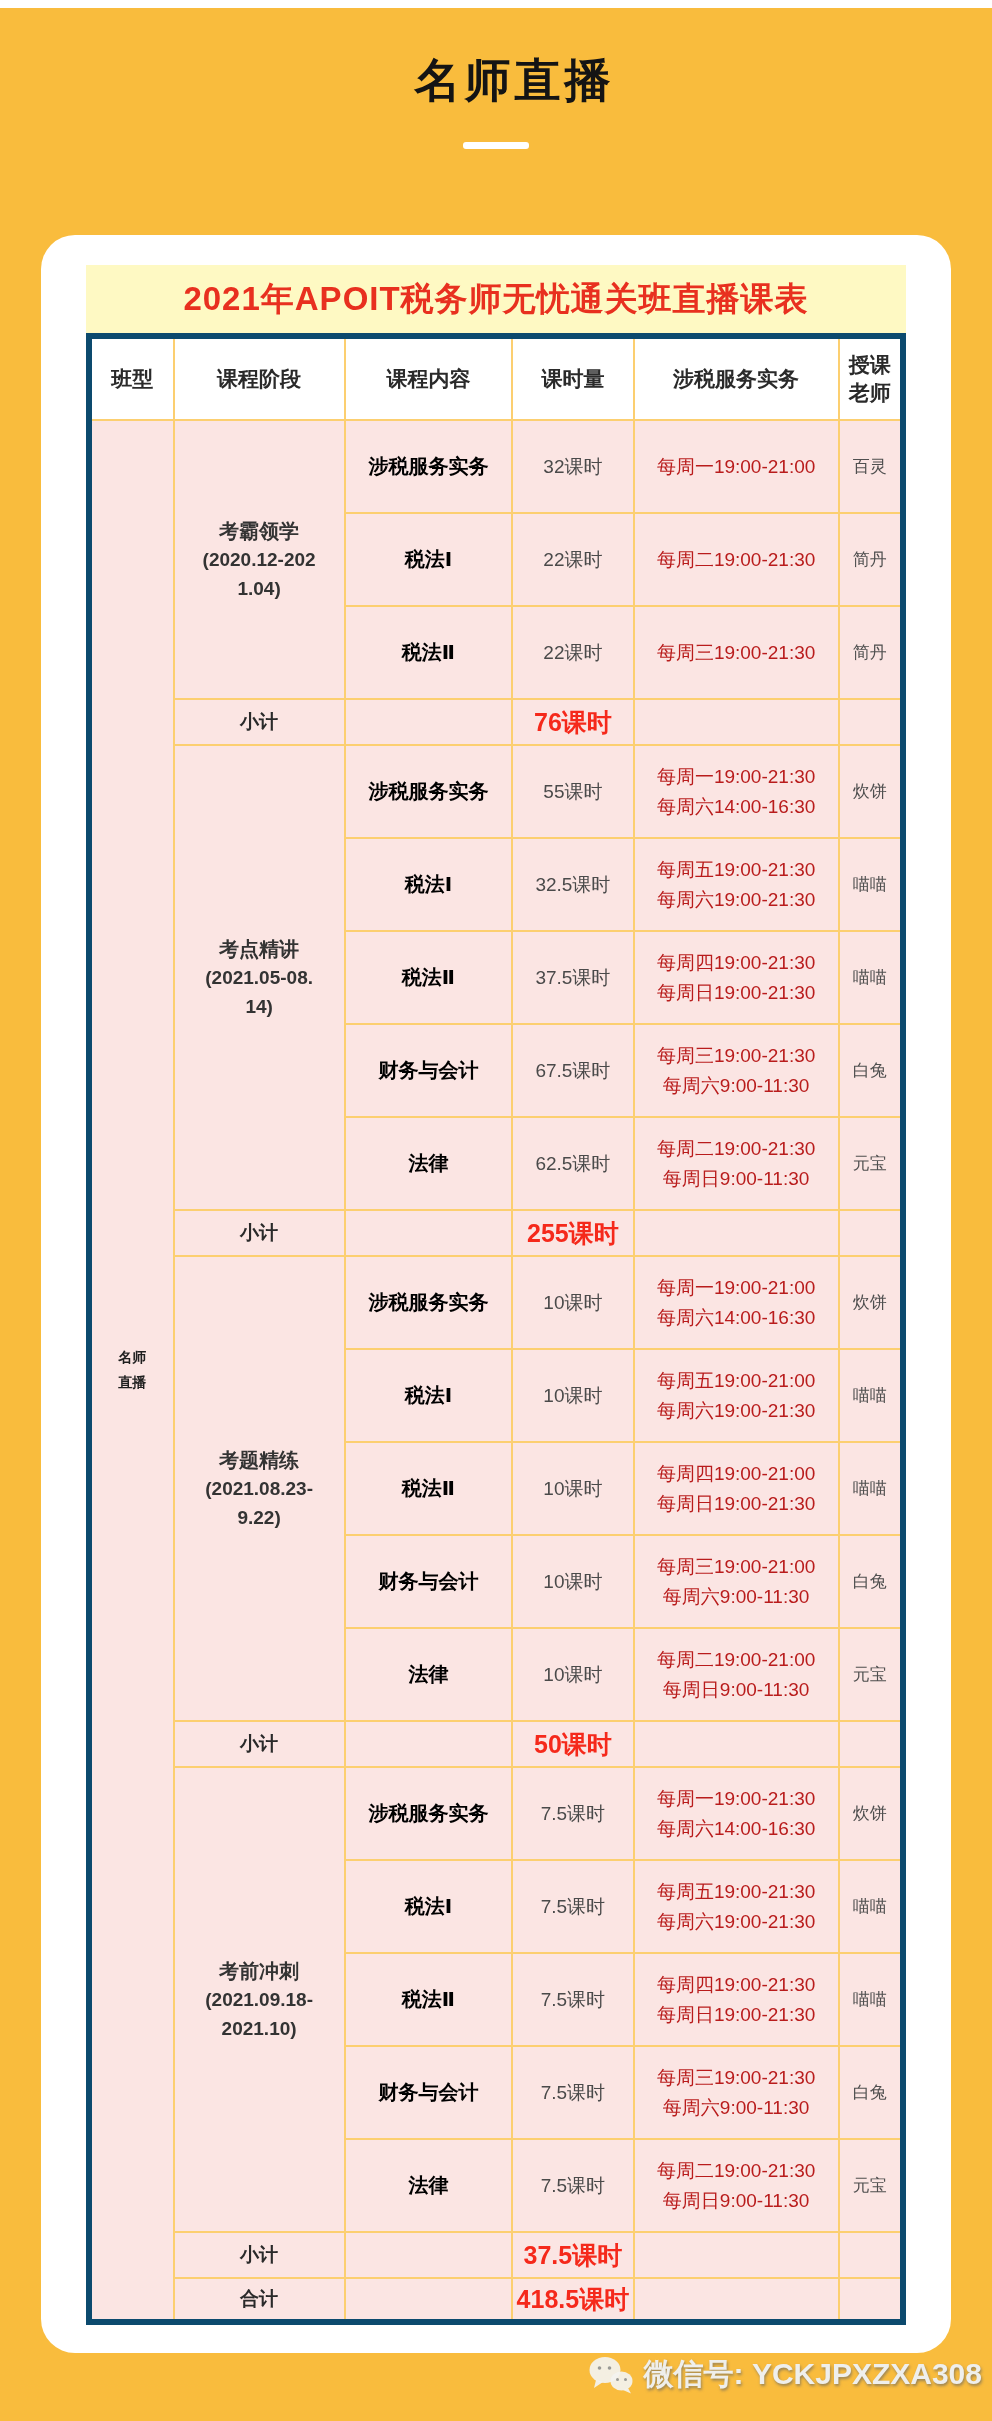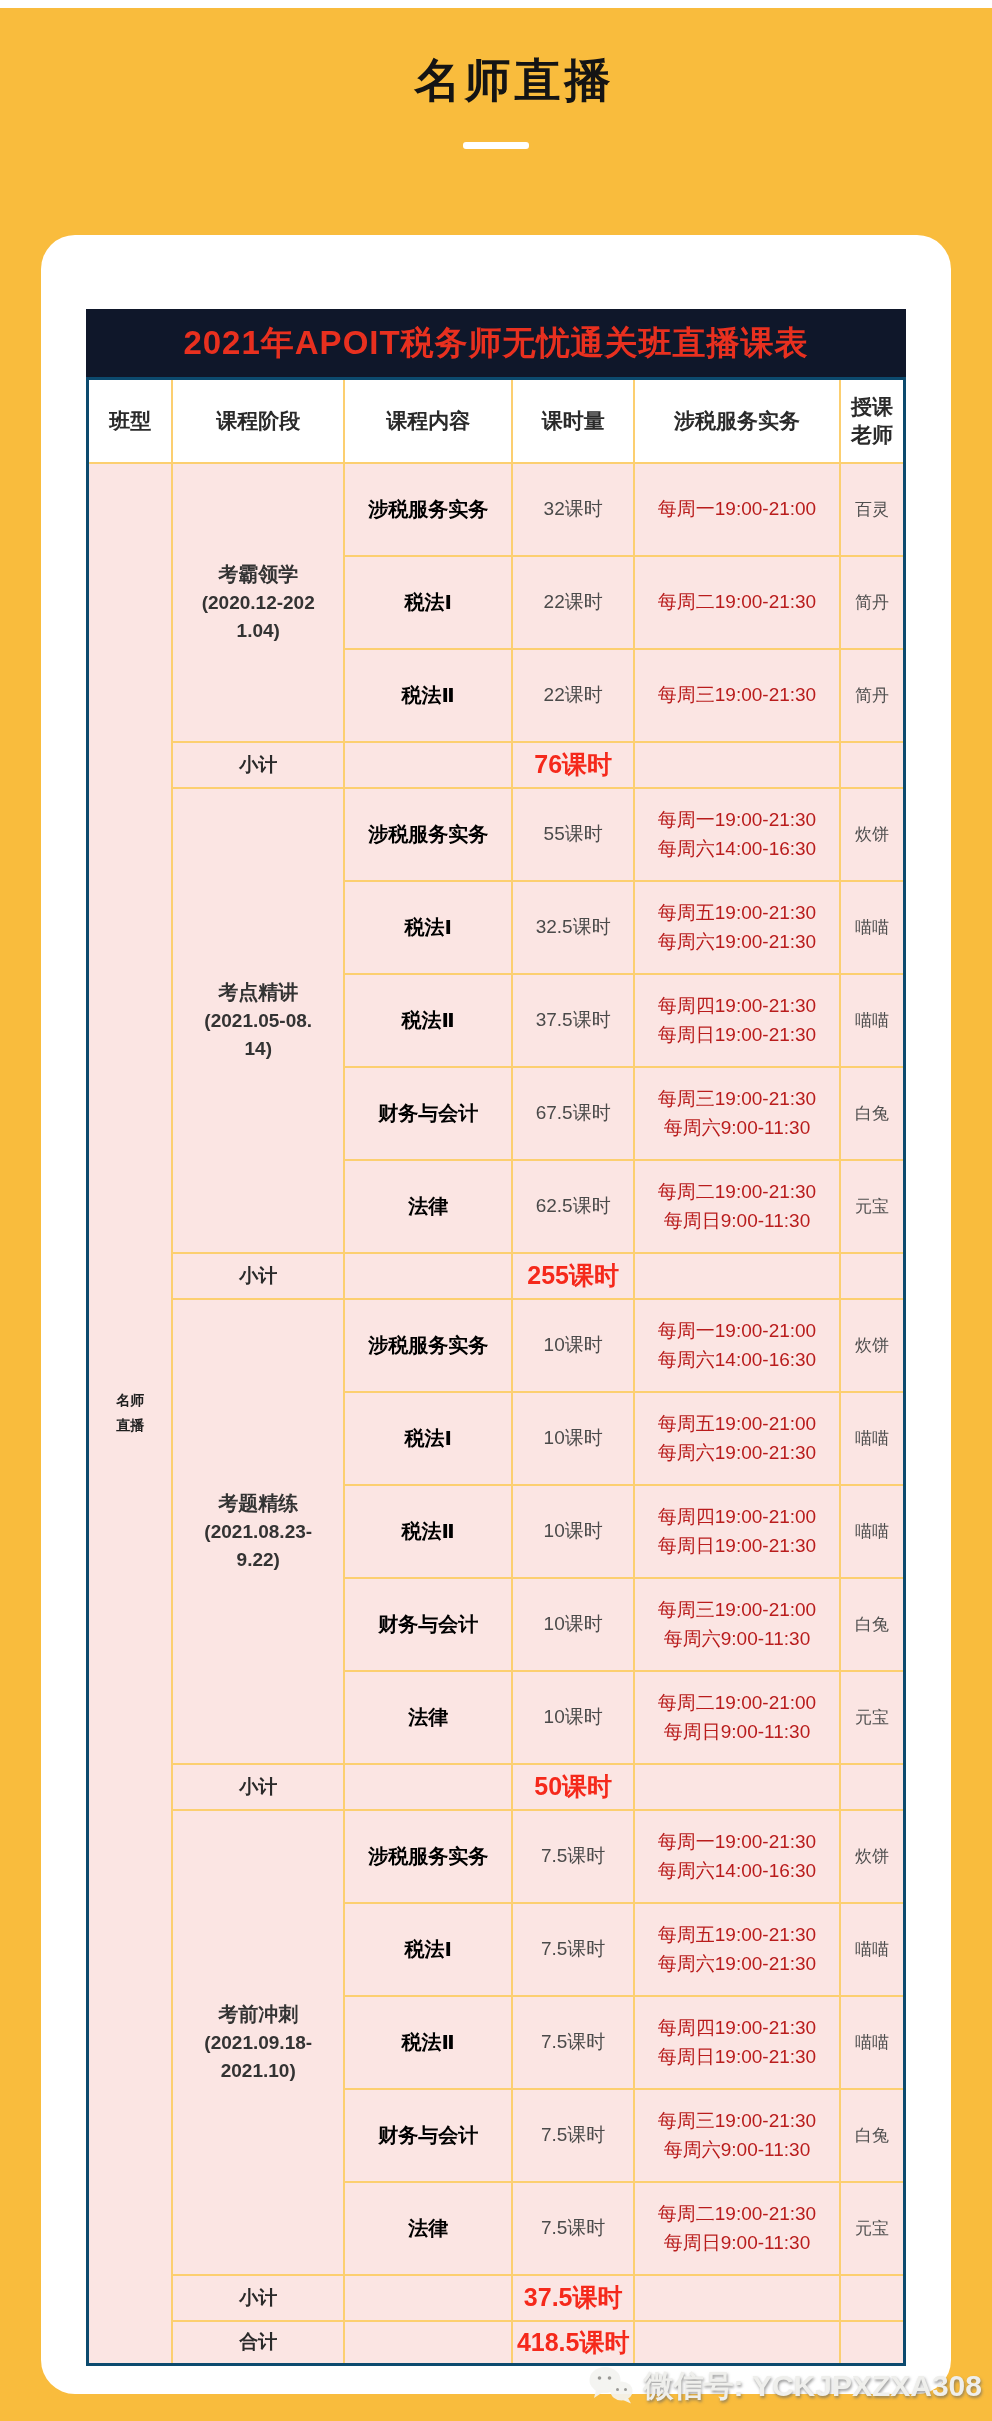--- a/index.html
+++ b/index.html
@@ -30,35 +30,34 @@
   }
   .card {
     width: 910px;
     margin: 86px auto 0;
     background: #ffffff;
     border-radius: 34px;
     padding: 30px 45px 28px;
   }
   .banner {
     height: 68px;
-    background: #0f172a;
+    background: #fef9c3;
     display: flex;
     align-items: center;
     justify-content: center;
     font-size: 33px;
     font-weight: bold;
     color: #e8301f;
     letter-spacing: 1px;
-    margin-top: 44px;
   }
   table.schedule {
     border-collapse: collapse;
     width: 100%;
     table-layout: fixed;
-    border: 3px solid #0c4a6e;
+    border: 6px solid #0c4a6e;
   }
   .schedule th, .schedule td {
     border: 2px solid #fccf70;
     text-align: center;
     vertical-align: middle;
     padding: 2px;
   }
   .schedule th {
     background: #ffffff;
     height: 84px;
@@ -75,22 +74,23 @@
   td.stage .dates { padding: 0 24px; word-break: break-all; font-size: 19px; }
   td.course-name { font-weight: bold; font-size: 20px; color: #000000; }
   td.hours { font-size: 19px; }
   td.times { font-size: 19px; line-height: 1.55; color: #b91c1c; }
   td.teacher { font-size: 17px; color: #4f4f4f; }
   td.sublabel { font-weight: bold; font-size: 19px; color: #2a2a2a; }
   td.red { color: #f5291b; font-weight: bold; font-size: 25px; }
   .watermark {
     position: absolute;
     right: 10px;
-    bottom: 14px;
+    bottom: 26px;
     display: flex;
+    align-items: center;
     gap: 10px;
     color: #efefec;
     font-size: 30px;
     font-weight: bold;
     text-shadow: 1px 2px 3px rgba(100,100,100,0.65);
   }
 </style>
 </head>
 <body>
 

